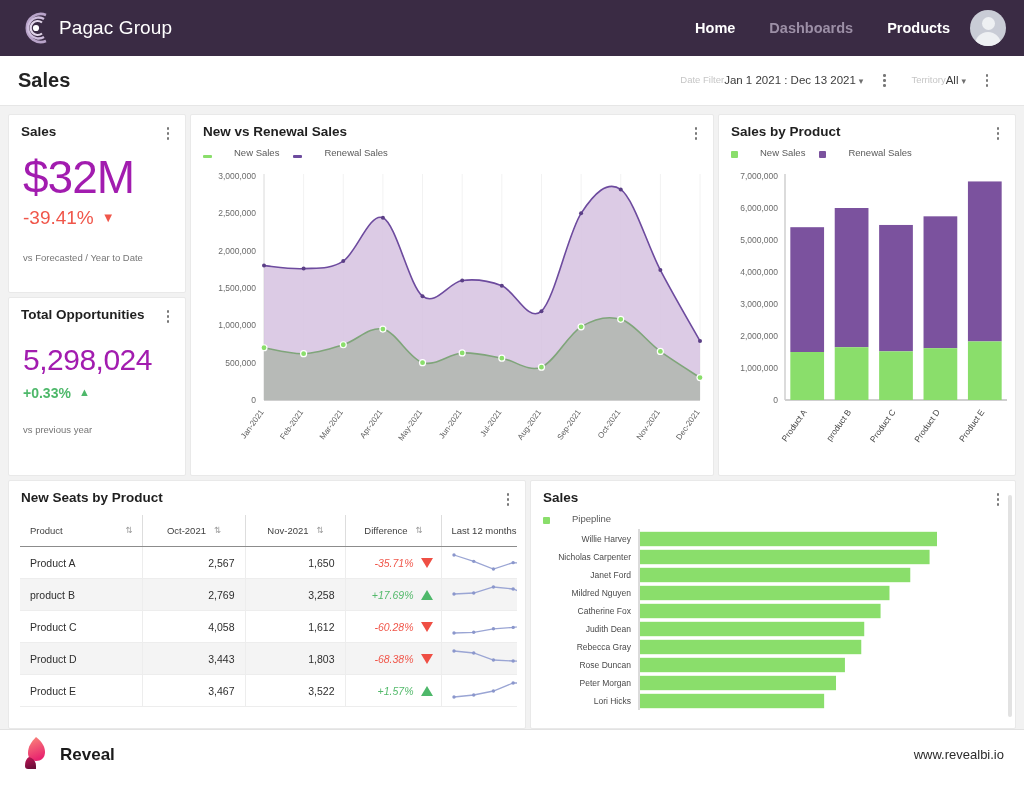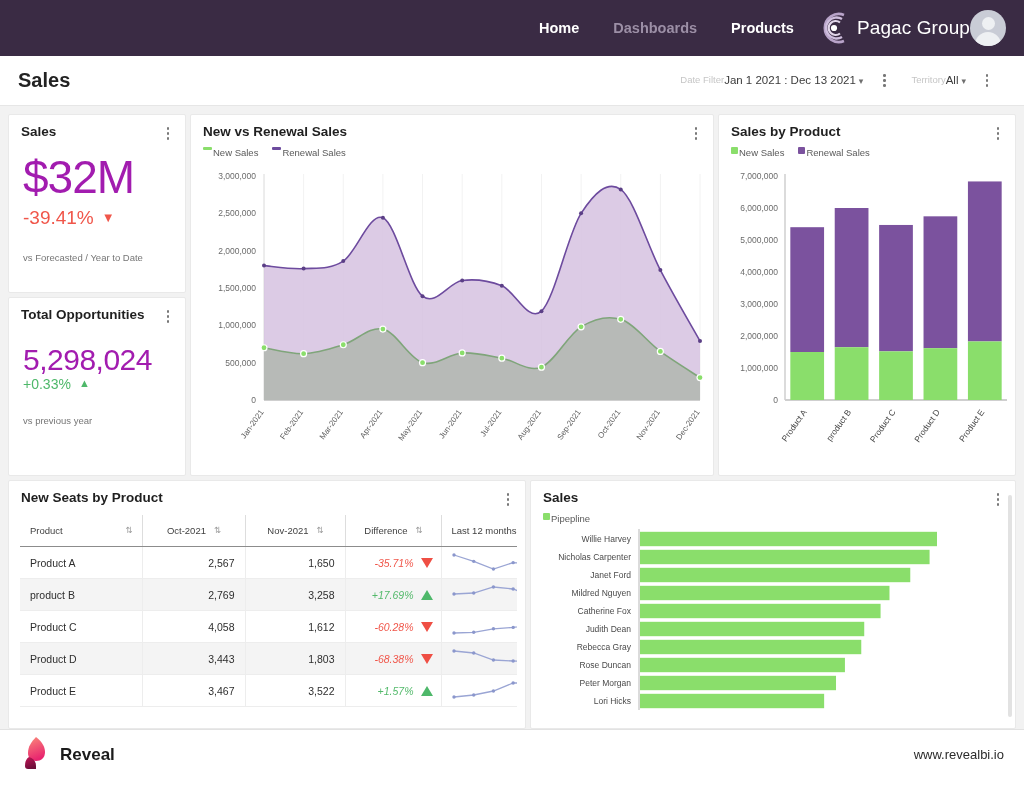--- a/index.html
+++ b/index.html
@@ -71,32 +71,32 @@
   .panel {
     background: #fff; border: 1px solid #e9e9e9; border-radius: 2px;
     position: relative; overflow: hidden;
   }
   .panel-head {
     display: flex; align-items: flex-start; padding: 9px 10px 0 12px;
   }
   .panel-title { font-size: 13.5px; font-weight: bold; color: #1f1f1f; }
   .panel-head .kebab { margin-left: auto; padding-top: 3px; }
   .legend { display: flex; gap: 14px; padding: 7px 0 0 12px; align-items: center; }
-  .legend-item { display: flex; align-items: flex-start; gap: 1px; }
+  .legend-item { display: flex; align-items: flex-end; gap: 22px; }
   .legend-text { font-size: 9.5px; color: #5a5a5a; }
   .swatch-line { width: 9px; height: 3px; border-radius: 1px; }
   .swatch-box { width: 7px; height: 7px; border-radius: 1px; }
 
   
   #kpi-col { width: 178px; display: flex; flex-direction: column; gap: 4px; }
   .kpi { flex: 1; }
   .kpi-big { font-size: 46px; font-weight: 300; color: #a21caf; line-height: 1; letter-spacing: -1px; }
   .kpi-big.small { font-size: 30px; letter-spacing: -.5px; }
   .kpi-delta { font-size: 19px; font-weight: 300; margin-top: 7px; display: flex; align-items: center; gap: 8px; }
-  .kpi-delta.small { font-size: 14px; margin-top: 1px; }
+  .kpi-delta.small { font-size: 14px; margin-top: 10px; font-weight: bold; }
   .kpi-sub { font-size: 9.5px; color: #767676; margin-top: 23px; }
   .kpi-body { padding: 14px 12px 0 14px; }
   .kpi-body.op { padding-top: 22px; }
   .tri { font-size: 13px; line-height: 1; }
 
   
   #panel-area { width: 524px; }
   #panel-bars { flex: 1; }
   #panel-table { width: 518px; }
   #panel-sales { flex: 1; }
@@ -143,36 +143,36 @@
     display: flex; align-items: center; padding: 0 20px 0 20px;
   }
   #footer-brand { display: flex; align-items: center; gap: 8px; }
   #footer .url { margin-left: auto; font-size: 13px; color: #2b2b2b; }
   #reveal-text { font-size: 17px; font-weight: bold; color: #1b1b1b; }
 </style>
 </head>
 <body>
 
 <div id="topnav">
-  <div id="navlinks">
-    <a class="navlink" href="#">Home</a>
-    <a class="navlink dim" href="#">Dashboards</a>
-    <a class="navlink" href="#">Products</a>
-  </div>
-
   <div id="brand">
     <span class="logo-mark">
       <svg width="34" height="34" viewBox="0 0 34 34">
         <path d="M30 4 A14 14 0 1 0 30 30" fill="none" stroke="#b8a3c9" stroke-width="2.6"></path>
         <path d="M28 8 A10.5 10.5 0 1 0 28 26" fill="none" stroke="#cfbede" stroke-width="2.4"></path>
         <path d="M26 11.5 A7 7 0 1 0 26 22.5" fill="none" stroke="#e2d6ea" stroke-width="2.2"></path>
         <circle cx="20" cy="17" r="3.1" fill="#ffffff"></circle>
       </svg>
     </span>
     <span class="brand-text">Pagac Group</span>
+  </div>
+
+  <div id="navlinks">
+    <a class="navlink" href="#">Home</a>
+    <a class="navlink dim" href="#">Dashboards</a>
+    <a class="navlink" href="#">Products</a>
   </div>
 
   <div id="avatar">
     <span class="head"></span>
     <span class="body"></span>
   </div>
 </div>
 
 <div id="pagehead">
   <div id="pagetitle">Sales</div>

